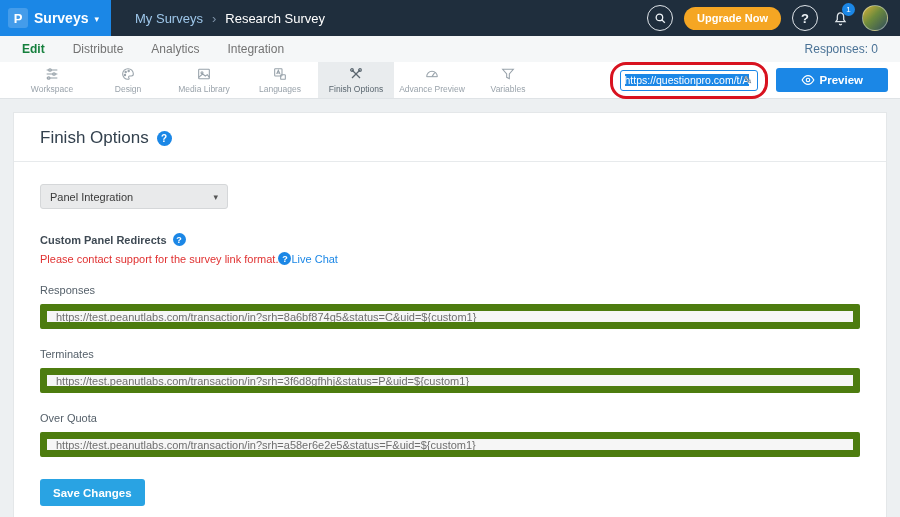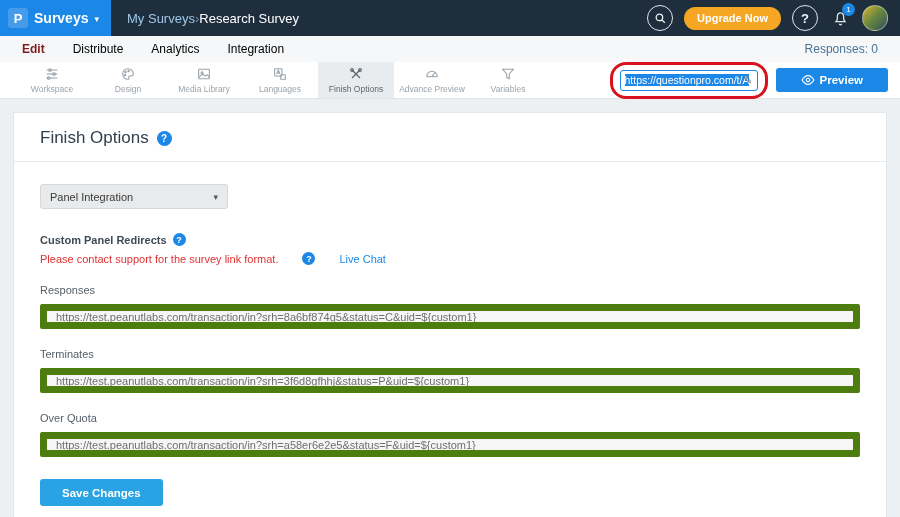--- a/index.html
+++ b/index.html
@@ -7,39 +7,39 @@
   body { font-family: "Liberation Sans", sans-serif; background:#edf0f2; overflow:hidden; }
   .app { width:900px; height:517px; display:flex; flex-direction:column; }
 
   
   .topbar { height:36px; background:#1f2e3d; display:flex; align-items:center; flex:0 0 36px; }
   .brand-block { height:36px; background:#1b87e6; display:flex; align-items:center; gap:6px; padding:0 12px 0 8px; }
   .logo-sq { width:20px; height:20px; border-radius:3px; background:rgba(255,255,255,.18); color:#fff;
              font-weight:bold; font-size:13px; display:flex; align-items:center; justify-content:center; }
   .brand-label { color:#fff; font-size:14px; font-weight:bold; }
   .brand-caret { color:#fff; font-size:9px; margin-top:2px; }
-  .breadcrumb { display:flex; align-items:center; margin-left:16px; }
+  .breadcrumb { display:flex; align-items:center; gap:9px; margin-left:24px; }
   .crumb-parent { color:#9ec7ea; font-size:13px; cursor:pointer; }
   .crumb-sep { color:#7f93a8; font-size:13px; }
   .crumb-current { color:#fff; font-size:13px; }
   .topbar-right { margin-left:auto; display:flex; align-items:center; gap:11px; padding-right:12px; }
   .circle-btn { width:26px; height:26px; border:1.5px solid #dfe5ea; border-radius:50%; display:flex;
                 align-items:center; justify-content:center; color:#eef3f7; font-size:13px; font-weight:bold; cursor:pointer; }
   .upgrade-btn { height:23px; background:#f5a623; border:none; border-radius:12px; color:#fff; font-size:11px;
                  font-weight:bold; padding:0 13px; cursor:pointer; font-family:inherit; }
   .bell-wrap { position:relative; width:22px; height:22px; display:flex; align-items:center; justify-content:center; cursor:pointer; }
   .bell-badge { position:absolute; top:-4px; right:-4px; min-width:13px; height:13px; background:#1b87e6; border-radius:7px;
                 color:#fff; font-size:8px; display:flex; align-items:center; justify-content:center; padding:0 3px; }
   .avatar { width:26px; height:26px; border-radius:50%; border:1px solid rgba(255,255,255,.4); cursor:pointer;
             background:linear-gradient(135deg,#d9b23a 0%,#6c8a3c 45%,#2f4d5e 100%); }
 
   
   .subnav { height:26px; background:#f5f7f8; display:flex; align-items:center; gap:28px; padding:0 22px; flex:0 0 26px; }
-  .subnav-tab { font-size:12px; color:#000000; cursor:pointer; text-decoration:none; }
-  .subnav-tab.active { color:#7f1d1d; font-weight:bold; }
+  .subnav-tab { font-size:12px; color:#737373; cursor:pointer; text-decoration:none; }
+  .subnav-tab.active { color:#15803d; font-weight:bold; }
   .responses { margin-left:auto; font-size:12px; color:#4a7296;text-align:right; }
 
   
   .toolbar { height:37px; background:#fff; border-bottom:1px solid #dfe3e6; display:flex; align-items:stretch;
              padding-left:14px; flex:0 0 37px; }
   .tool-item { width:76px; display:flex; flex-direction:column; align-items:center; justify-content:center; gap:2px; cursor:pointer; }
   .tool-item svg { stroke:#98a2aa; }
   .tool-item .tool-label { font-size:8.5px; color:#9aa3ab; white-space:nowrap; }
   .tool-item.active { background:#e9ecee; }
   .tool-item.active svg { stroke:#5b6770; }
@@ -67,31 +67,31 @@
   .help-dot.sm { width:13px; height:13px; font-size:9px; }
   .card-body { padding:22px 26px 26px; }
 
   .dropdown { width:188px; height:25px; background:#e9eaeb; border:1px solid #d5d7d9; border-radius:3px;
               display:flex; align-items:center; justify-content:space-between; padding:0 9px; cursor:pointer; margin-bottom:24px; }
   .dropdown-value { font-size:11px; color:#3a3a3a; }
   .dropdown-caret { font-size:9px; color:#555; }
 
   .section-row { display:flex; align-items:center; gap:6px; }
   .section-label { font-size:11px; font-weight:bold; color:#3f4a54; }
-  .warning-row { display:flex; align-items:center; gap:24px; margin-top:6px; }
+  .warning-row { display:flex; align-items:center; gap:0; margin-top:6px; }
   .warning-text { font-size:11px; color:#e03131; }
   .livechat-link { font-size:11px; color:#1b87e6; cursor:pointer; text-decoration:none; }
 
   .field-group { margin-top:19px; }
   .field-label { font-size:11px; color:#55606a; margin-bottom:8px; }
   .field-input { width:100%; height:25px; background:#f6f6f6; border:7px solid #4d7c0f; border-radius:2px;
                  font-size:11px; color:#6f6f6f; padding:0 9px; font-family:"Liberation Sans", sans-serif; }
 
   .save-btn { margin-top:22px; height:27px; background:#29a3e3; border:none; border-radius:3px; color:#fff;
-              font-size:11.5px; font-weight:bold; padding:0 22px; cursor:pointer; font-family:inherit; }
+              font-size:11.5px; font-weight:bold; padding:0 13px; cursor:pointer; font-family:inherit; }
 </style>
 </head>
 <body>
 
 <div class="app">
 
   <header class="topbar">
     <div class="brand-block">
       <div class="logo-sq">P</div>
       <span class="brand-label">Surveys</span>

